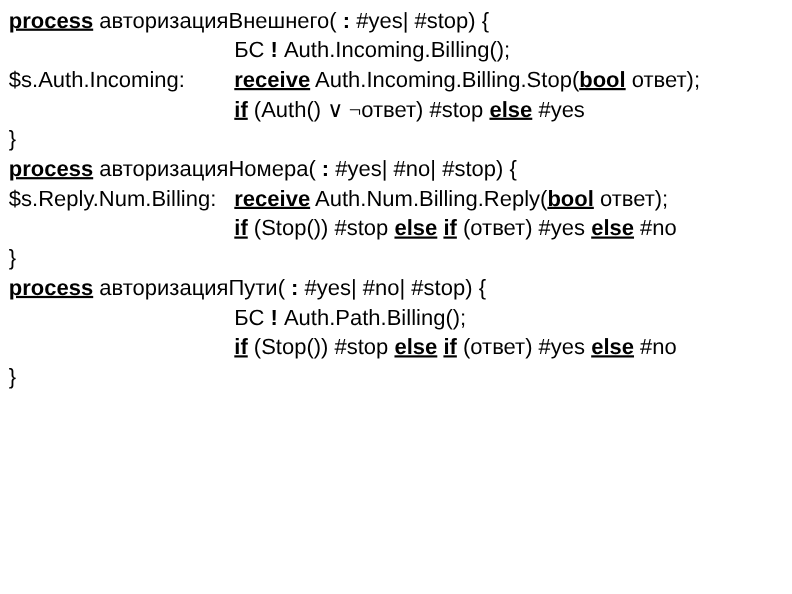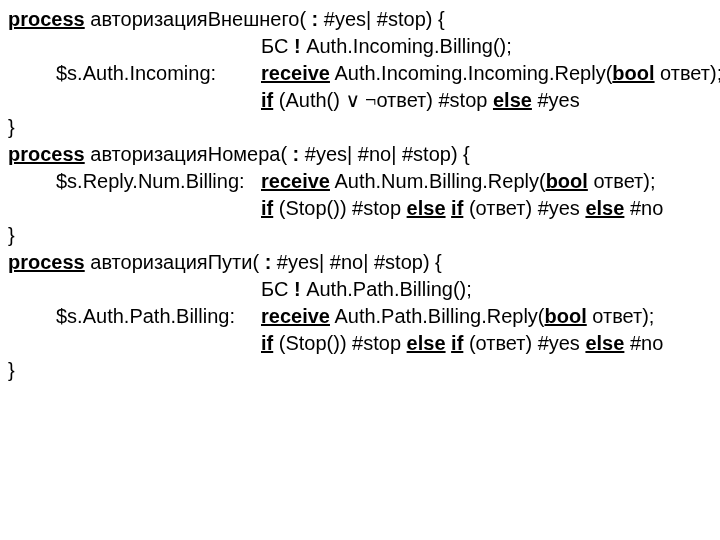--- a/index.html
+++ b/index.html
@@ -11,37 +11,37 @@
     font-family: Arial, Helvetica, sans-serif;
     font-size: 20px;
     color: #000;
     line-height: 1.35;
   }
   .page {
     padding: 6px 8px 8px 8px;
   }
   .kw { font-weight: bold; text-decoration: underline; }
   .b  { font-weight: bold; }
-  .ind { display: inline-block; width: 205px; vertical-align: top; margin-left: 48px; }
+  .ind { display: inline-block; width: 205px; vertical-align: top; }
   .row { white-space: nowrap; }
   .lor { font-family: 'Times New Roman', serif; }
 </style>
 </head>
 <body>
 
 <div class="page">
 
   <div class="row">
     <span class="kw">process</span><span> </span><span>авторизацияВнешнего( </span><span class="b">:</span><span> #yes| #stop) {</span>
   </div>
   <div class="row">
     <span class="ind"></span><span>БС </span><span class="b">!</span><span> Auth.Incoming.Billing();</span>
   </div>
   <div class="row">
-    <span class="ind">  $s.Auth.Incoming:</span><span class="kw">receive</span><span> Auth.Incoming.Incoming.Reply(</span><span class="kw">bool</span><span> ответ);</span>
+    <span class="ind">  $s.Auth.Incoming:</span><span class="kw">receive</span><span> Auth.Incoming.Billing.Stop(</span><span class="kw">bool</span><span> ответ);</span>
   </div>
   <div class="row">
     <span class="ind"></span><span class="kw">if</span><span> (Auth() </span><span class="lor">∨ ¬</span><span>ответ)  #stop </span><span class="kw">else</span><span> #yes</span>
   </div>
   <div class="row">}</div>
 
   <div class="row">
     <span class="kw">process</span><span> </span><span>авторизацияНомера( </span><span class="b">:</span><span> #yes| #no| #stop) {</span>
   </div>
   <div class="row">
@@ -52,20 +52,17 @@
   </div>
   <div class="row">}</div>
 
   <div class="row">
     <span class="kw">process</span><span> </span><span>авторизацияПути( </span><span class="b">:</span><span> #yes| #no| #stop) {</span>
   </div>
   <div class="row">
     <span class="ind"></span><span>БС </span><span class="b">!</span><span> Auth.Path.Billing();</span>
   </div>
   <div class="row">
-    <span class="ind">$s.Auth.Path.Billing:</span><span class="kw">receive</span><span>  Auth.Path.Billing.Reply(</span><span class="kw">bool</span><span> ответ);</span>
-  </div>
-  <div class="row">
     <span class="ind"></span><span class="kw">if</span><span> (Stop()) #stop </span><span class="kw">else</span><span> </span><span class="kw">if</span><span> (ответ) #yes </span><span class="kw">else</span><span> #no</span>
   </div>
   <div class="row">}</div>
 
 </div>
 
 </body></html>

